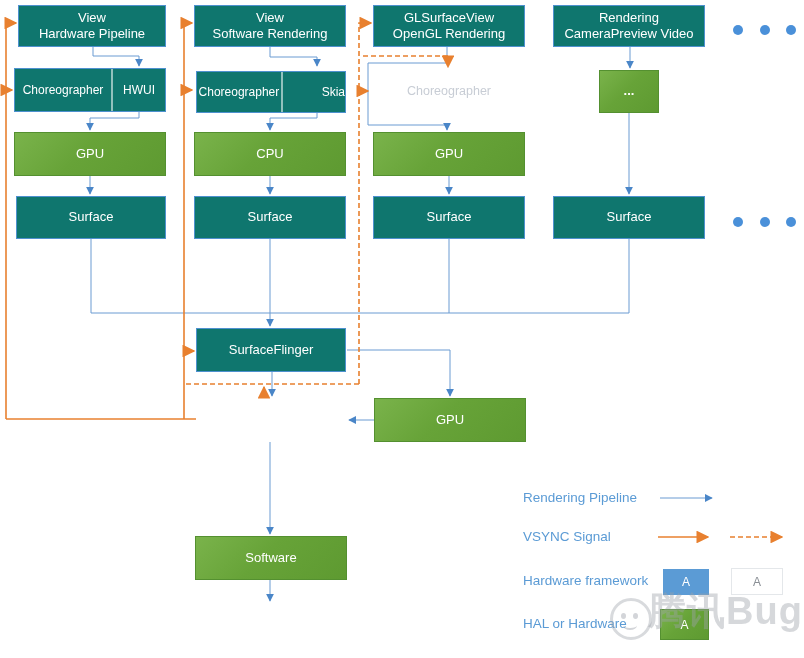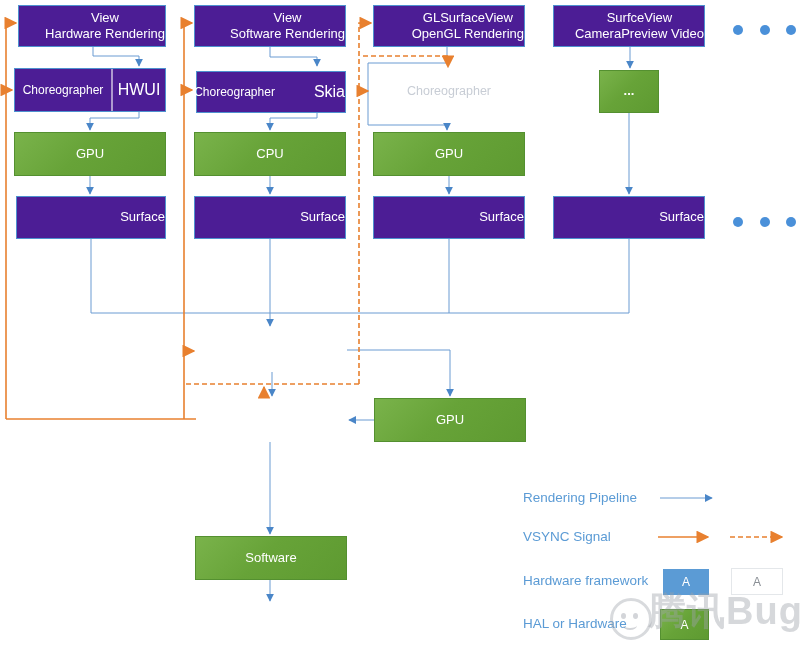--- a/index.html
+++ b/index.html
@@ -4,27 +4,27 @@
 <style>
   html,body{margin:0;padding:0;background:#fff;}
   #stage{
     position:relative;width:804px;height:658px;background:#fff;overflow:hidden;
     font-family:"Liberation Sans", sans-serif;
   }
   .box{
     position:absolute;display:flex;align-items:center;justify-content:center;
     text-align:center;color:#fff;font-size:13px;line-height:1.25;box-sizing:border-box;
   }
-  .blue{background:#4c1d95;border:1px solid #4e91cf;justify-content:flex-end;}
+  .blue{background:#0f766e;border:1px solid #4e91cf;}
   .green{background:linear-gradient(135deg,#7ab34b 0%,#67a338 45%,#5e9a31 100%);border:1px solid #549030;}
   .split{padding:0;}
   .cell{display:flex;align-items:center;justify-content:center;height:100%;}
   .vdiv{width:2px;height:100%;background:rgba(255,255,255,.55);}
   .small{font-size:12px;}
-  .mid{font-size:16px;}
+  .mid{font-size:12px;}
   .faded-label{
     position:absolute;color:#c8cdd5;font-size:12.5px;text-align:center;width:130px;
   }
   .dot{position:absolute;width:10px;height:10px;border-radius:50%;background:#4a90d9;}
   .legend-text{position:absolute;color:#5b9bd5;font-size:13.5px;white-space:nowrap;}
   .legend-box{
     position:absolute;display:flex;align-items:center;justify-content:center;
     font-size:12px;box-sizing:border-box;
   }
   .legend-box.white{background:#fff;border:1px solid #e4e7ea;color:#8a8f95;}
@@ -94,38 +94,38 @@
       <path d="M363 56 H448 V67" marker-end="url(#ao)"></path>
       <path d="M359 384 H185"></path>
       <path d="M264 398 V387" marker-end="url(#ao)"></path>
       <path d="M730 537 H782" marker-end="url(#ao)"></path>
     </g>
   </svg>
 
   <div class="box blue" style="left:18px;top:5px;width:148px;height:42px;">
     <div>
         <div>View</div>
-         <div>Hardware Rendering</div>
+         <div>Hardware Pipeline</div>
       </div>
   </div>
   <div class="box blue" style="left:194px;top:5px;width:152px;height:42px;">
     <div>
         <div>View</div>
          <div>Software Rendering</div>
       </div>
   </div>
   <div class="box blue" style="left:373px;top:5px;width:152px;height:42px;">
     <div>
         <div>GLSurfaceView</div>
          <div>OpenGL Rendering</div>
       </div>
   </div>
   <div class="box blue" style="left:553px;top:5px;width:152px;height:42px;">
     <div>
-        <div>SurfceView</div>
+        <div>Rendering</div>
          <div>CameraPreview Video</div>
       </div>
   </div>
   <div class="dot" style="left:733px;top:25px;"></div>
   <div class="dot" style="left:760px;top:25px;"></div>
   <div class="dot" style="left:786px;top:25px;"></div>
 
   <div class="box blue split" style="left:14px;top:68px;width:152px;height:44px;">
     <div class="cell small" style="width:96px;">Choreographer</div>
     <div class="vdiv"></div>
@@ -144,20 +144,21 @@
   <div class="box green" style="left:373px;top:132px;width:152px;height:44px;">GPU</div>
 
   <div class="box blue" style="left:16px;top:196px;width:150px;height:43px;">Surface</div>
   <div class="box blue" style="left:194px;top:196px;width:152px;height:43px;">Surface</div>
   <div class="box blue" style="left:373px;top:196px;width:152px;height:43px;">Surface</div>
   <div class="box blue" style="left:553px;top:196px;width:152px;height:43px;">Surface</div>
   <div class="dot" style="left:733px;top:217px;"></div>
   <div class="dot" style="left:760px;top:217px;"></div>
   <div class="dot" style="left:786px;top:217px;"></div>
 
+  <div class="box blue" style="left:196px;top:328px;width:150px;height:44px;">SurfaceFlinger</div>
   <div class="box green" style="left:374px;top:398px;width:152px;height:44px;">GPU</div>
   <div class="box green" style="left:195px;top:536px;width:152px;height:44px;">Software</div>
 
   <div class="legend-text" style="left:523px;top:490px;">Rendering Pipeline</div>
   <div class="legend-text" style="left:523px;top:529px;">VSYNC Signal</div>
   <div class="legend-text" style="left:523px;top:573px;">Hardware framework</div>
   <div class="legend-text" style="left:523px;top:616px;">HAL or Hardware</div>
   <div class="legend-box" style="left:663px;top:569px;width:46px;height:26px;background:#5b9bd5;color:#fff;">A</div>
   <div class="legend-box white" style="left:731px;top:568px;width:52px;height:27px;">A</div>
   <div class="legend-box green" style="left:660px;top:609px;width:49px;height:31px;color:#fff;">A</div>

